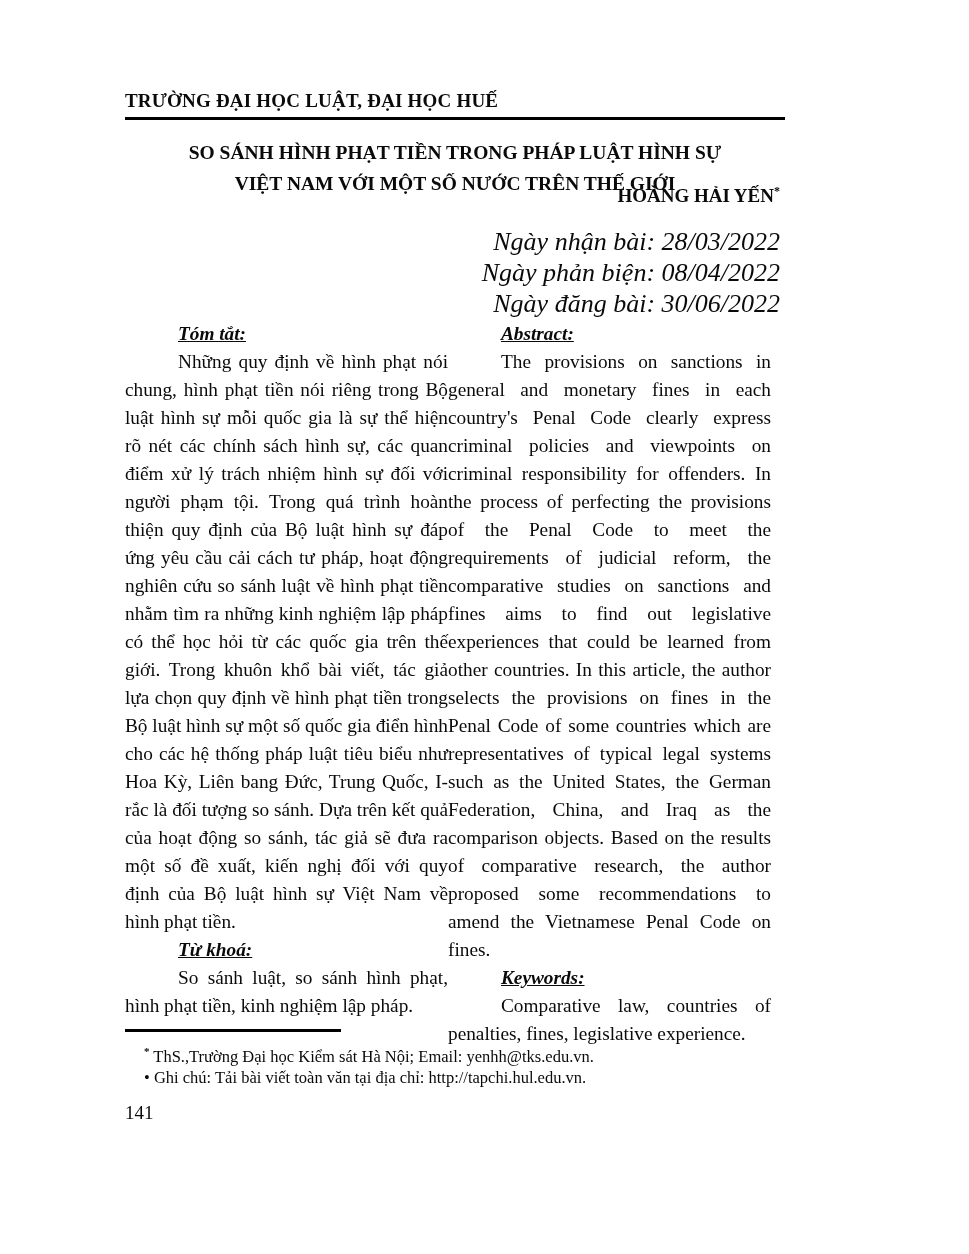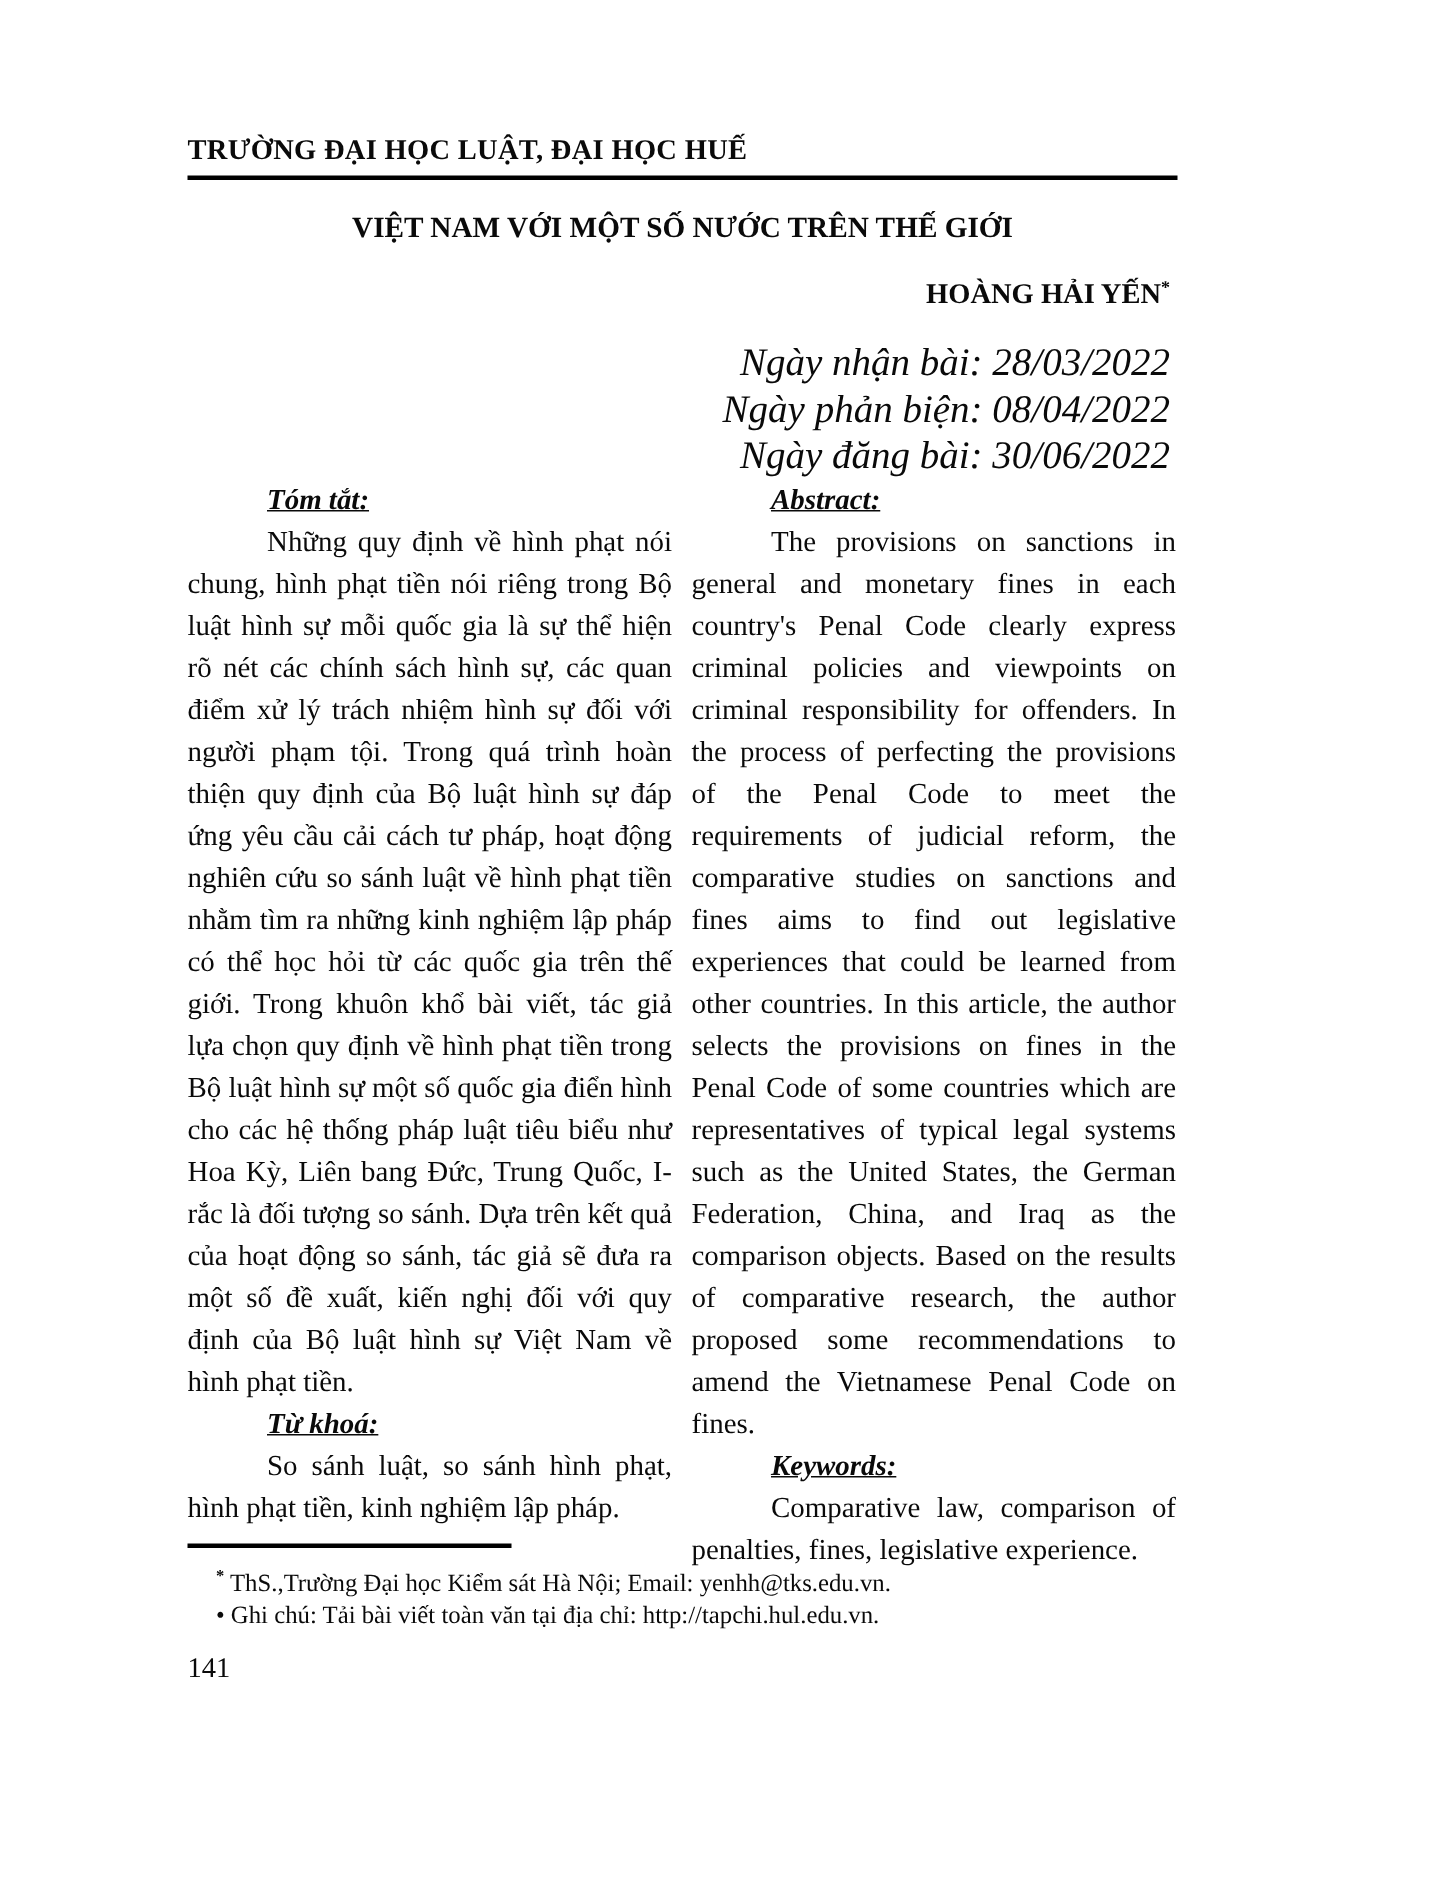--- a/index.html
+++ b/index.html
@@ -30,21 +30,21 @@
     text-align: right; font-weight: bold; font-size: 19px;
   }
   .author-mark { vertical-align: super; font-size: 12px; }
   .dates {
     position: absolute; top: 226px; left: 125px; width: 655px;
     text-align: right; font-style: italic; font-size: 26px;
     line-height: 31px;
   }
   .columns {
     position: absolute; top: 320px; left: 125px; width: 660px;
-    display: flex; gap: 13px;
+    display: flex; 
   }
   .col {
     width: 323px; font-size: 19.3px; line-height: 28px;
     text-align: justify;
   }
   .col-heading {
     margin-left: 53px; font-weight: bold; font-style: italic;
     line-height: 28px;
   }
   .col-heading span { text-decoration: underline; }
@@ -61,20 +61,21 @@
     font-size: 19px;
   }
 </style>
 </head>
 <body>
 
 <div class="running-head">TRƯỜNG ĐẠI HỌC LUẬT, ĐẠI HỌC HUẾ</div>
 <div class="head-rule"></div>
 
 <div class="article-title">
+  <div>SO SÁNH HÌNH PHẠT TIỀN TRONG PHÁP LUẬT HÌNH SỰ</div>
   <div>VIỆT NAM VỚI MỘT SỐ NƯỚC TRÊN THẾ GIỚI</div>
 </div>
 
 <div class="author-line"><span>HOÀNG HẢI YẾN</span><span class="author-mark">*</span></div>
 
 <div class="dates">
   <div>Ngày nhận bài: 28/03/2022</div>
   <div>Ngày phản biện: 08/04/2022</div>
   <div>Ngày đăng bài: 30/06/2022</div>
 </div>
@@ -83,21 +84,21 @@
   <div class="col">
     <div class="col-heading"><span>Tóm tắt:</span></div>
     <p>Những quy định về hình phạt nói chung, hình phạt tiền nói riêng trong Bộ luật hình sự mỗi quốc gia là sự thể hiện rõ nét các chính sách hình sự, các quan điểm xử lý trách nhiệm hình sự đối với người phạm tội. Trong quá trình hoàn thiện quy định của Bộ luật hình sự đáp ứng yêu cầu cải cách tư pháp, hoạt động nghiên cứu so sánh luật về hình phạt tiền nhằm tìm ra những kinh nghiệm lập pháp có thể học hỏi từ các quốc gia trên thế giới. Trong khuôn khổ bài viết, tác giả lựa chọn quy định về hình phạt tiền trong Bộ luật hình sự một số quốc gia điển hình cho các hệ thống pháp luật tiêu biểu như Hoa Kỳ, Liên bang Đức, Trung Quốc, I-rắc là đối tượng so sánh. Dựa trên kết quả của hoạt động so sánh, tác giả sẽ đưa ra một số đề xuất, kiến nghị đối với quy định của Bộ luật hình sự Việt Nam về hình phạt tiền.</p>
     <div class="col-heading"><span>Từ khoá:</span></div>
     <p>So sánh luật, so sánh hình phạt, hình phạt tiền, kinh nghiệm lập pháp.</p>
   </div>
   <div class="col">
     <div class="col-heading"><span>Abstract:</span></div>
     <p>The provisions on sanctions in general and monetary fines in each country's Penal Code clearly express criminal policies and viewpoints on criminal responsibility for offenders. In the process of perfecting the provisions of the Penal Code to meet the requirements of judicial reform, the comparative studies on sanctions and fines aims to find out legislative experiences that could be learned from other countries. In this article, the author selects the provisions on fines in the Penal Code of some countries which are representatives of typical legal systems such as the United States, the German Federation, China, and Iraq as the comparison objects. Based on the results of comparative research, the author proposed some recommendations to amend the Vietnamese Penal Code on fines.</p>
     <div class="col-heading"><span>Keywords:</span></div>
-    <p>Comparative law, comparison of penalties, fines, legislative experience.</p>
+    <p>Comparative law, countries of penalties, fines, legislative experience.</p>
   </div>
 </div>
 
 <div class="footnote-block">
   <div class="fn-rule"></div>
   <div class="fn-line"><span class="fn-marker-sup">*</span> <span>ThS.,Trường Đại học Kiểm sát Hà Nội; Email: yenhh@tks.edu.vn.</span></div>
   <div class="fn-line"><span class="fn-marker-bullet">•</span> <span>Ghi chú: Tải bài viết toàn văn tại địa chỉ: http://tapchi.hul.edu.vn.</span></div>
 </div>
 
 <div class="page-number">141</div>

